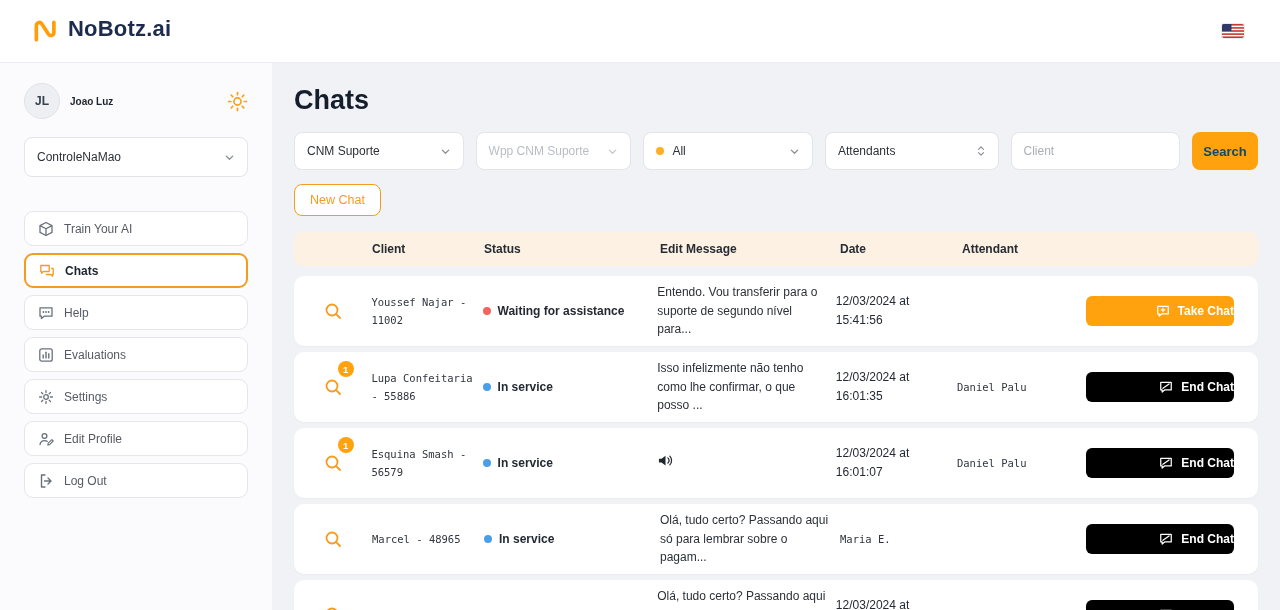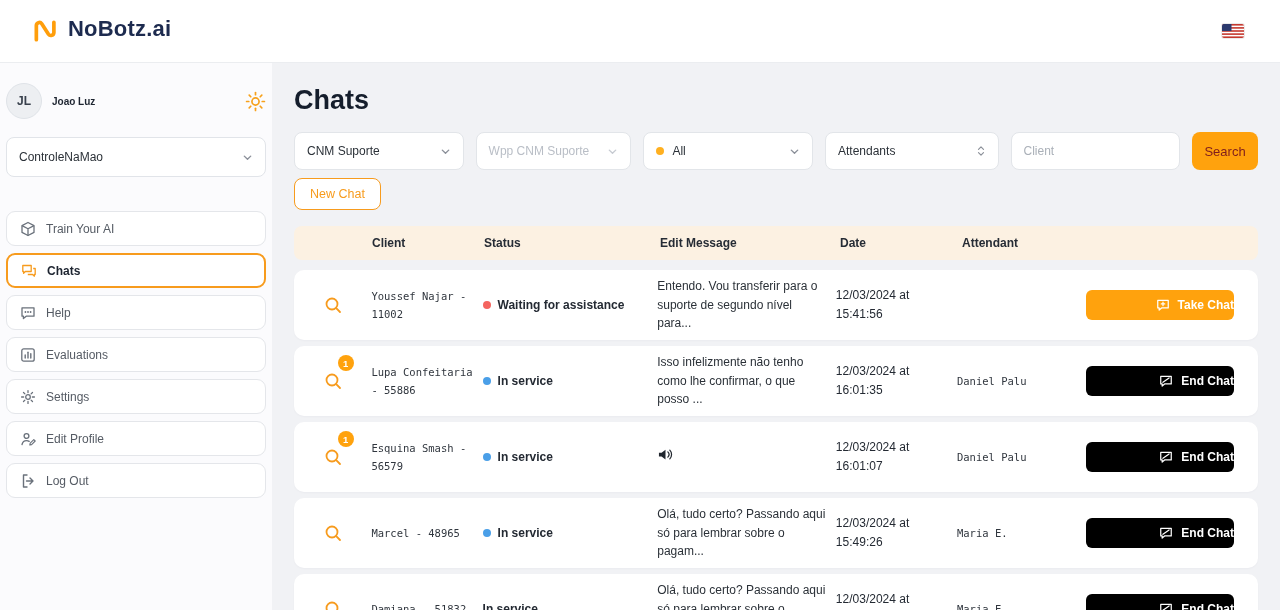--- a/index.html
+++ b/index.html
@@ -10,51 +10,51 @@
 
   
   .topbar{height:63px;background:#fff;border-bottom:1px solid #ebedf0;display:flex;align-items:center;justify-content:space-between;padding:0 36px 0 30px}
   .logo{display:flex;align-items:flex-start;gap:8px;cursor:pointer}
   .logo-mark{width:30px;height:30px}
   .logo-text{font-size:22px;font-weight:800;color:#1d2b4f;letter-spacing:.2px}
   .flag{width:22px;height:14px;border-radius:2px;overflow:hidden;box-shadow:0 0 0 1px rgba(0,0,0,.08);cursor:pointer}
 
   
   .layout{display:flex;height:547px}
-  .sidebar{width:272px;padding:20px 6px;background:#fbfbfd;flex-shrink:0}
+  .sidebar{width:272px;padding:20px 24px;background:#fbfbfd;flex-shrink:0}
   .main{flex:1;padding:22px 22px 0 22px;overflow:hidden}
 
   
   .profile{display:flex;align-items:center;gap:10px;margin-bottom:18px}
   .avatar{width:36px;height:36px;border-radius:50%;background:#edeff2;border:1px solid #dfe3e8;display:flex;align-items:center;justify-content:center;font-size:12px;font-weight:700;color:#39414d}
   .profile-name{font-size:10px;font-weight:700;color:#1d2430;flex:1}
   .theme-toggle{width:21px;height:21px;color:#f7a11b;cursor:pointer}
   .ws-select{height:40px;background:#fff;border:1px solid #e1e4e9;border-radius:8px;display:flex;align-items:center;justify-content:space-between;padding:0 12px;font-size:12px;color:#2b3138;margin-bottom:34px;cursor:pointer}
   .chev{width:11px;height:11px;color:#8b9099}
   .menu-item{height:35px;background:#fff;border:1px solid #e4e6ea;border-radius:9px;display:flex;align-items:center;gap:10px;padding:0 13px;margin-bottom:7px;font-size:12px;color:#555b64;cursor:pointer}
   .menu-item .icon{width:16px;height:16px;color:#6a717b;flex-shrink:0}
   .menu-item.active{border:2px solid #f79b1d;font-weight:700;color:#1d2430}
   .menu-item.active .icon{color:#f79b1d}
 
   
   .page-title{font-size:27px;font-weight:700;color:#151e2c;margin-bottom:16px}
-  .filters{display:flex;gap:12px;margin-bottom:8px;align-items:center}
+  .filters{display:flex;gap:12px;margin-bottom:14px;align-items:center}
   .fbox{height:38px;background:#fff;border:1px solid #e2e5e9;border-radius:8px;display:flex;align-items:center;gap:8px;padding:0 12px;font-size:12px;color:#2b3138;cursor:pointer}
   .fbox .chev{margin-left:auto;flex-shrink:0}
   .f-dept{width:172px}
   .f-channel{width:158px;color:#b9bec6}
   .f-channel .chev{color:#c6cad1}
   .f-status{width:172px}
   .f-att{width:176px;font-weight:500}
   .f-att .chev{width:10px;height:14px}
   .f-client{width:172px;cursor:text}
   .f-client input{border:0;outline:0;font:inherit;width:100%;color:#2b3138;background:transparent}
   .f-client input::placeholder{color:#aab0b8}
   .dot8{width:8px;height:8px;border-radius:50%;flex-shrink:0}
-  .search-btn{margin-left:auto;width:67px;height:38px;background:#ffa20d;border:0;border-radius:8px;color:#7f1d1d;font-weight:400;font-size:13px;cursor:pointer;font-family:inherit}
+  .search-btn{margin-left:auto;width:67px;height:38px;background:#ffa20d;border:0;border-radius:8px;color:#0c4a6e;font-weight:700;font-size:13px;cursor:pointer;font-family:inherit}
   .newchat-btn{background:#fff;border:1px solid #f79b1d;color:#f79b1d;border-radius:8px;height:32px;padding:0 15px;font-size:12.5px;cursor:pointer;font-family:inherit;margin-bottom:16px}
 
   
   .thead{height:34px;background:#fcf1e2;border-radius:8px;display:flex;align-items:center;margin-bottom:10px}
   .thead .col{font-family:"Liberation Sans",sans-serif;font-size:12px;font-weight:700;color:#262c35;line-height:1;display:block}
   .trow{min-height:70px;background:#fff;border-radius:10px;display:flex;align-items:center;margin-bottom:6px;box-shadow:0 1px 2px rgba(20,30,50,.03)}
   .col{padding-right:8px}
   .col-icon{width:78px;display:flex;justify-content:center;padding-right:0}
   .col-client{width:112px;font-family:"DejaVu Sans Mono",monospace;font-size:10.5px;color:#30363e;line-height:1.75}
   .col-status{width:176px;display:flex;align-items:center;gap:7px;font-size:12px;font-weight:700;color:#242a33}
@@ -365,21 +365,20 @@
                 </svg>
               </span>
             </div>
           </div>
           <div class="col col-client">Marcel - 48965</div>
           <div class="col col-status">
             <span class="status-dot" style="background:#4A9FE8"></span>
             <span>In service</span>
           </div>
           <div class="col col-msg">Olá, tudo certo? Passando aqui só para lembrar sobre o pagam...</div>
-          <div class="col col-date">12/03/2024 at 15:49:26</div>
           <div class="col col-att">Maria E.</div>
           <div class="col col-action">
             <button class="chat-btn end">
               <span class="icon">
                 <svg viewBox="0 0 16 16">
                   <path d="M2 2.6h12v8.8H6.4L3.6 13.8v-2.4H2Z" fill="none" stroke="currentColor" stroke-width="1.4" stroke-linejoin="round"></path>
                   <line x1="4.5" y1="9.5" x2="11.5" y2="4.5" stroke="currentColor" stroke-width="1.4" stroke-linecap="round"></line>
                 </svg>
               </span>
               <span>End Chat</span>

